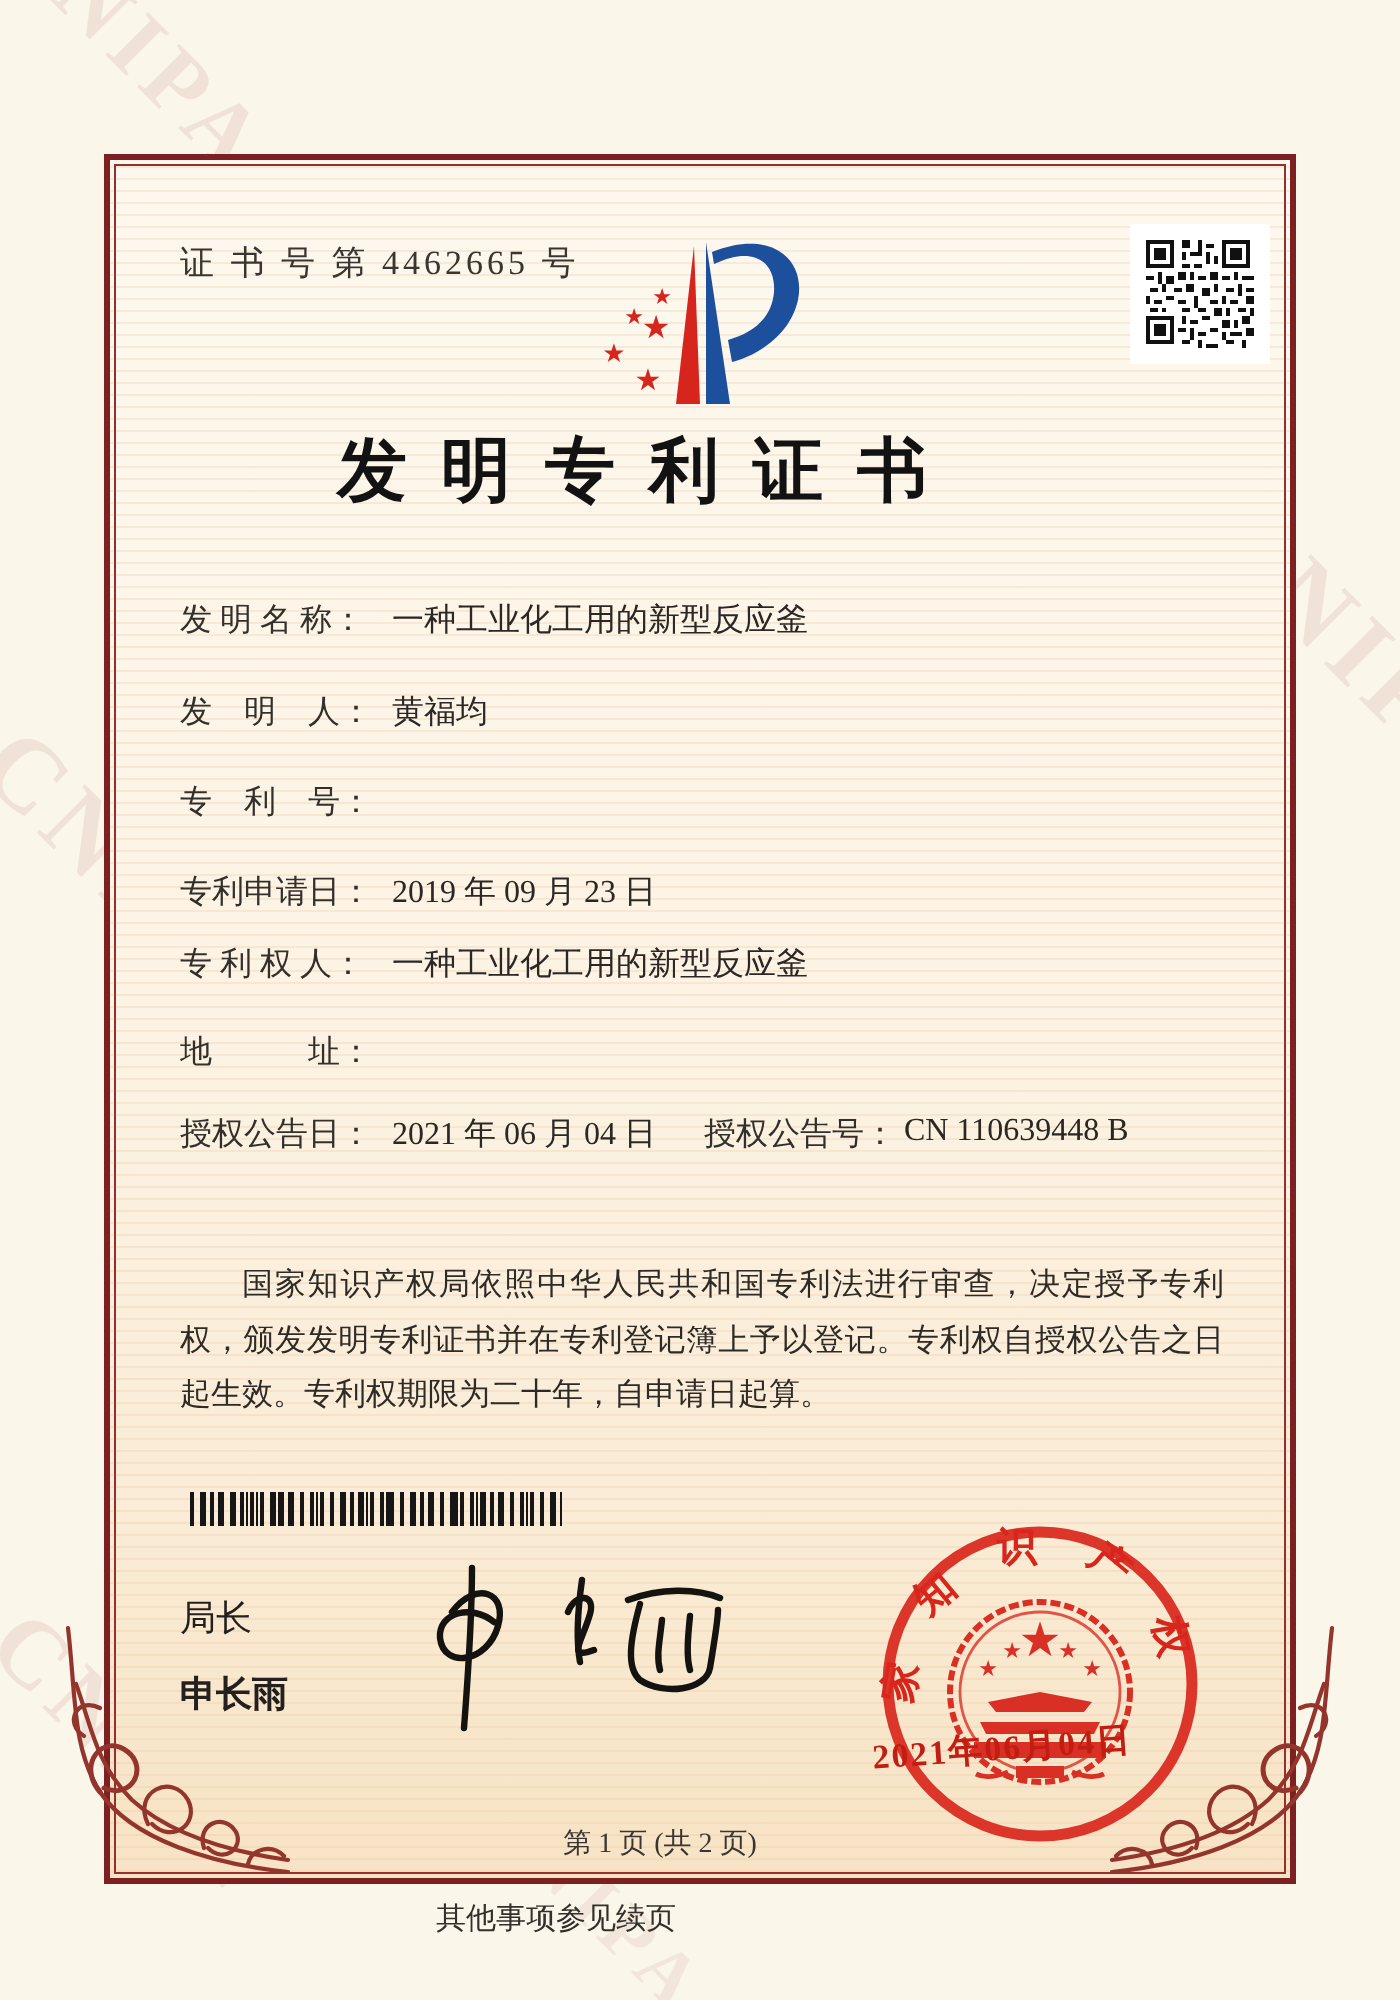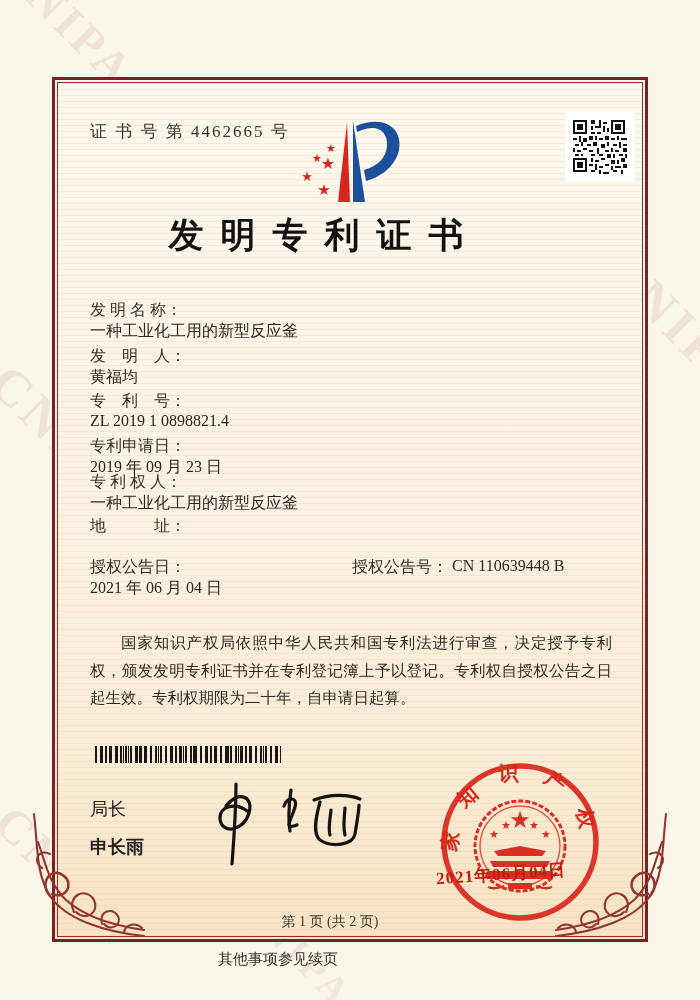--- a/index.html
+++ b/index.html
@@ -24,21 +24,21 @@
   .w6{top:748px;left:368px;font-size:38px;color:rgba(198,150,140,.16);}
   .w7{top:848px;left:-22px;font-size:48px;}
   .w8{top:928px;left:225px;font-size:38px;color:rgba(198,150,140,.16);}
   .cert-no{position:absolute;left:90px;top:120px;font-size:17px;letter-spacing:2px;color:#3a3531;}
   .logo{position:absolute;left:286px;top:102px;}
   .qr{position:absolute;left:565px;top:112px;width:70px;height:70px;background:#fff;
       display:flex;align-items:center;justify-content:center;}
   .title{position:absolute;left:0;top:212px;width:632px;text-align:center;margin:0;
      font-size:35px;font-weight:bold;letter-spacing:17px;text-indent:17px;color:#121212;}
   .fields{position:absolute;left:90px;top:300px;width:530px;font-size:16px;}
-  .frow{position:absolute;left:0;display:flex;white-space:nowrap;flex-direction:column;}
+  .frow{position:absolute;left:0;display:flex;white-space:nowrap;}
   .r1{top:0;} .r2{top:46px;} .r3{top:91px;} .r4{top:136px;}
   .r5{top:172px;} .r6{top:216px;} .r7{top:257px;}
   .flabel{display:inline-block;width:106px;flex:none;color:#33302c;}
   .fvalue{color:#2a2724;}
   .pair2{position:absolute;left:262px;display:flex;}
   .pair2 .flabel{width:100px;}
   .paras{position:absolute;left:90px;top:581px;width:522px;font-size:15.5px;
      line-height:1.78;text-align:justify;color:#2e2a26;margin-top:48px;}
   .paras p{margin:0;text-indent:2em;}
   .barcode{position:absolute;left:95px;top:746px;width:186px;height:17px;
@@ -144,21 +144,20 @@
     <div class="frow r1">
       <span class="flabel">发 明 名 称：</span>
       <span class="fvalue">一种工业化工用的新型反应釜</span>
     </div>
     <div class="frow r2">
       <span class="flabel">发　明　人：</span>
       <span class="fvalue">黄福均</span>
     </div>
     <div class="frow r3">
       <span class="flabel">专　利　号：</span>
-      <span class="fvalue">ZL 2019 1 0898821.4</span>
     </div>
     <div class="frow r4">
       <span class="flabel">专利申请日：</span>
       <span class="fvalue">2019 年 09 月 23 日</span>
     </div>
     <div class="frow r5">
       <span class="flabel">专 利 权 人：</span>
       <span class="fvalue">一种工业化工用的新型反应釜</span>
     </div>
     <div class="frow r6">

